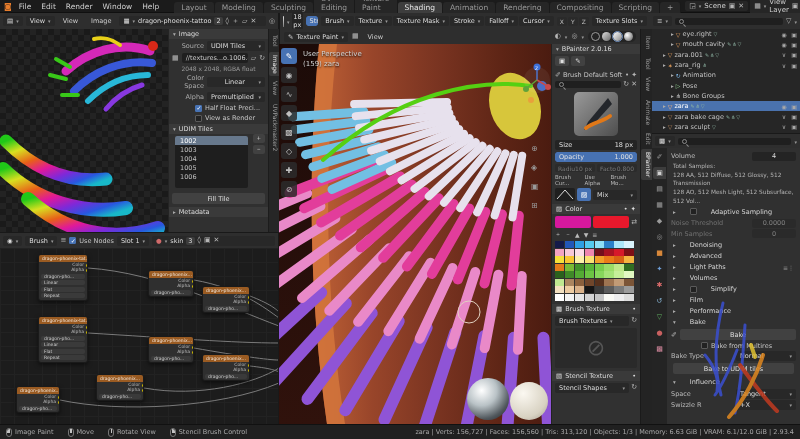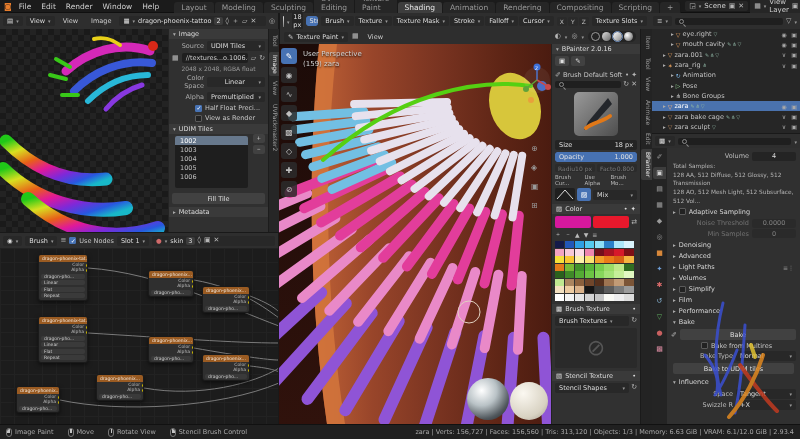--- a/index.html
+++ b/index.html
@@ -77,23 +77,23 @@
   .ol-ic{font-size:6px}
   .mods{font-size:5px;color:#8fb5a4;letter-spacing:1px}
   .eyec{font-size:6px;color:#a8a8a8;width:8px;text-align:center}
   
   #prophdr{left:652px;top:133px;width:148px;height:15px;background:#2e2e2e;display:flex;align-items:center;gap:3px;padding:0 3px;border-top:1px solid #191919}
   #proptabs{left:652px;top:148px;width:15px;height:276px;background:#242424;display:flex;flex-direction:column;align-items:center;gap:4px;padding-top:3px}
   .ptab{width:13px;height:12px;display:flex;align-items:center;justify-content:center;font-size:7px;border-radius:2px 0 0 2px}
   .ptab.active{background:#3d3d3d}
   #propbody{left:667px;top:148px;width:133px;height:276px;background:#303030;font-size:6.5px;overflow:hidden;padding-top:2px}
   .prow{display:flex;align-items:center;gap:3px;margin:1.5px 4px}
-  .plbl{flex:1;text-align:right;color:#bbb}
+  .plbl{flex:1;color:#bbb}
   .pval{background:#242424;border-radius:2px;width:44px;text-align:center;color:#ddd;padding:0.5px 0}
-  .psec{display:flex;align-items:center;gap:3px;padding:1.5px 6px;color:#d5d5d5;height:11px}
+  .psec{display:flex;align-items:center;gap:14px;padding:1.5px 6px;color:#d5d5d5;height:11px}
   .dim{opacity:.45}
   .samples{color:#b4b4b4;font-size:5.8px;line-height:1.5;margin:1px 6px}
   
   #statusbar{left:0;top:424px;width:800px;height:15px;background:#202020;border-top:1px solid #111;display:flex;align-items:center;padding:0 6px;font-size:6.5px;color:#a8a8a8}
   .hint{display:flex;align-items:center;gap:3px;margin-right:14px}
   .mouse{width:6px;height:9px;border:1px solid #777;border-radius:3px;position:relative;flex:none}
   .mouse i{position:absolute;background:#c4c4c4}
   .m-left i{left:0;top:0;width:2.5px;height:4px;border-radius:3px 0 0 0}
   .m-middle i{left:1.8px;top:0;width:1.6px;height:4.5px}
   .m-right i{right:0;top:0;width:2.5px;height:4px;border-radius:0 3px 0 0}

